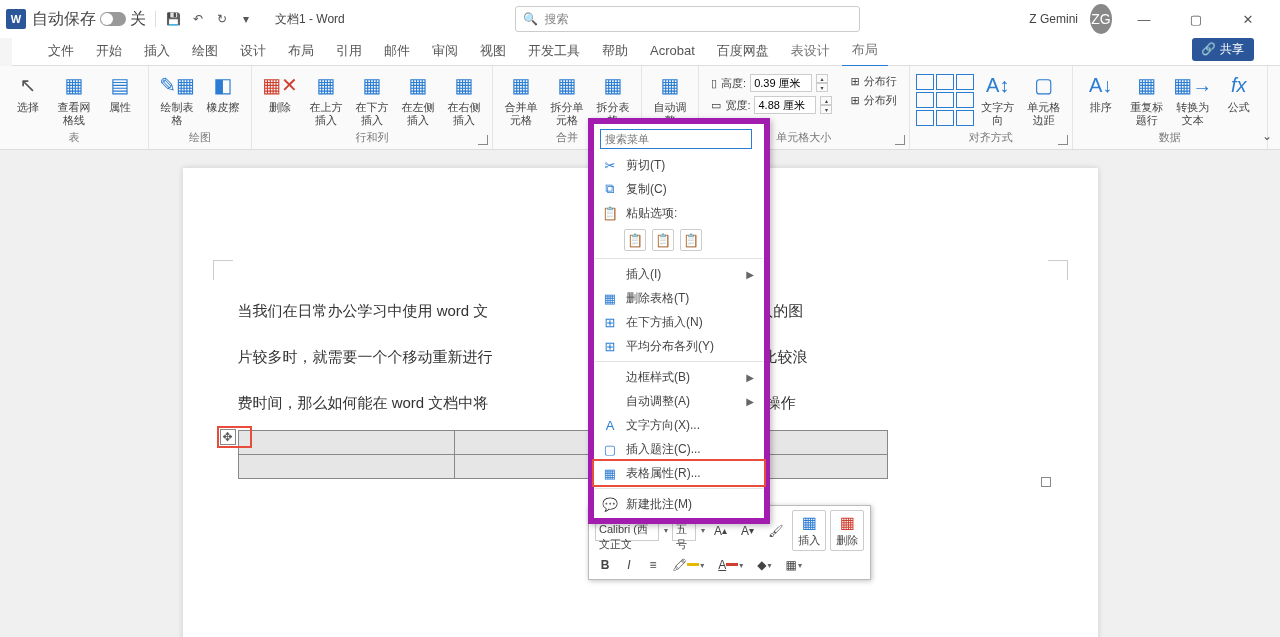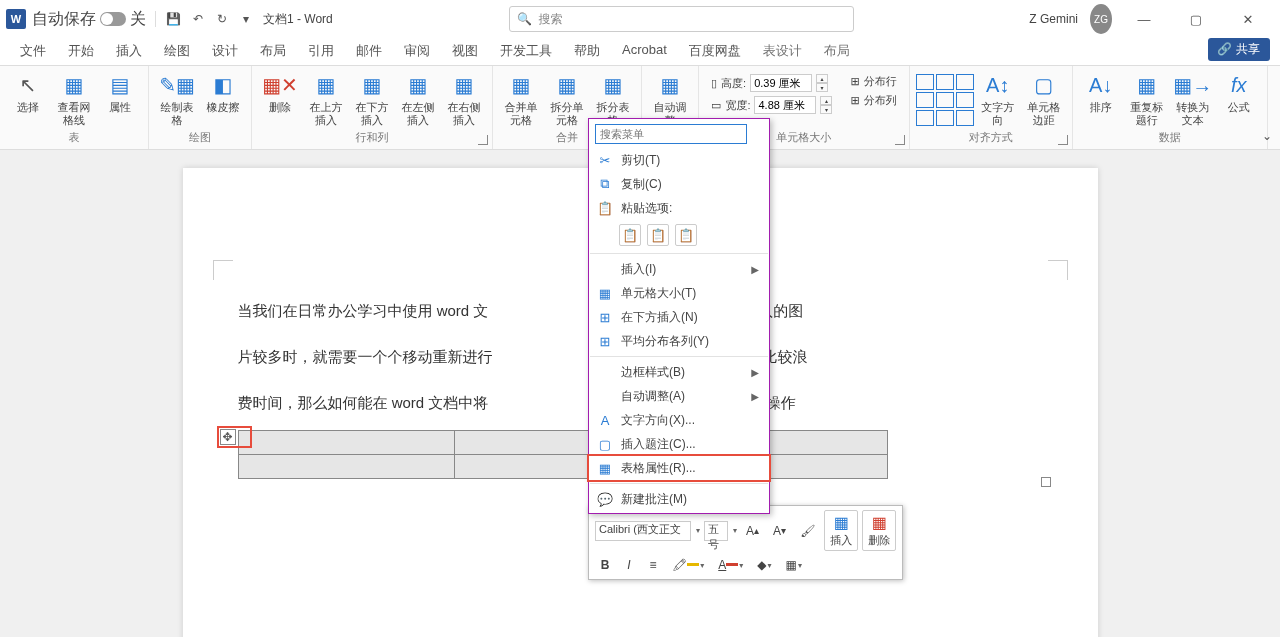--- a/index.html
+++ b/index.html
@@ -5,27 +5,27 @@
   * { margin:0; padding:0; box-sizing:border-box; font-family:"Microsoft YaHei","Segoe UI",sans-serif; }
   body { background:#f5f5f5; width:1280px; height:637px; overflow:hidden; font-size:12px; color:#444;}
   
   .titlebar { height:38px; background:#fff; display:flex; align-items:center; padding:0 6px; gap:6px;}
   .word-icon { width:20px; height:20px; background:#2b579a; border-radius:2px; display:flex; align-items:center; justify-content:center; color:#fff; font-weight:bold; font-size:11px;}
   .autosave { display:flex; align-items:center; gap:4px; font-size:16px;}
   .toggle { width:26px; height:14px; border-radius:7px; background:#999; position:relative; display:inline-block;}
   .toggle::after{content:"";position:absolute;left:1px;top:1px;width:12px;height:12px;background:#fff;border-radius:50%;}
   .qat-ico { width:18px; height:18px; display:flex; align-items:center; justify-content:center; color:#555;}
   .qat-sep { width:1px; height:16px; background:#ddd; margin:0 3px;}
-  .doc-title { margin-left:2px; font-size:12px;}
+  .doc-title { margin-left:14px; font-size:12px;}
   .searchbar { flex:0 0 345px; margin-left:auto; height:26px; border:1px solid #ccc; border-radius:3px; display:flex; align-items:center; padding:0 8px; color:#888; gap:6px;}
   .title-right {margin-left:auto; display:flex; align-items:center; gap:12px; padding-right:6px;}
-  .avatar{width:22px;height:30px;border-radius:50%;background:#888;color:#fff;font-size:10px;display:flex;align-items:center;justify-content:center;}
+  .avatar{width:22px;height:30px;border-radius:50%;background:#888;color:#fff;font-size:14px;display:flex;align-items:center;justify-content:center;}
   .winbtn{width:40px;height:30px;display:flex;align-items:center;justify-content:center;color:#555;font-size:13px;}
   
-  .tabs { height:28px; background:#fff; display:flex; align-items:flex-start; padding:0 10px; gap:2px; border-bottom:1px solid #ddd;}
+  .tabs { height:28px; background:#fff; display:flex; align-items:center; padding:0 26px; gap:2px; border-bottom:1px solid #ddd;margin-left:12px;}
   .tab { padding:4px 10px 6px; font-size:13px; color:#555; cursor:pointer;}
   .tab.active{ color:#2b7cd3; border-bottom:2px solid #2b7cd3; font-weight:500;}
   .tab.ctx { color:#737373;}
   .share { margin-left:auto; background:#2b579a; color:#fff; padding:3px 10px; border-radius:3px; font-size:12px; align-self:center; margin-bottom:4px;}
   
   .ribbon { height:84px; background:#fafafa; display:flex; border-bottom:1px solid #ddd; position:relative;}
   .group { border-right:1px solid #e5e5e5; padding:4px 6px 2px; display:flex; flex-direction:column; align-items:center; justify-content:space-between;}
   .group-cmds{display:flex; gap:2px; align-items:flex-start;}
   .vcmd { width:44px; display:flex; flex-direction:column; align-items:center; gap:3px; padding:2px;}
   .vcmd .ico{width:26px;height:26px; display:flex;align-items:center;justify-content:center;color:#2b7cd3;font-size:20px;}
@@ -49,21 +49,21 @@
   .page-mark.tl{top:92px;left:30px;border-left:1px solid #ccc;border-top:1px solid #ccc;}
   .page-mark.tr{top:92px;right:30px;border-right:1px solid #ccc;border-top:1px solid #ccc;}
   .body-text{font-size:15px; line-height:46px; color:#333; font-family:"SimSun","宋体",serif;}
   .tbl-wrap{position:relative; margin-top:4px;}
   .tiny-handle{position:absolute;left:-18px;top:-1px;width:16px;height:16px;border:1px solid #888;background:#fff;display:flex;align-items:center;justify-content:center;font-size:12px;color:#555;}
   .drag-handle{position:absolute;right:-8px;bottom:-8px;width:10px;height:10px;border:1px solid #888;background:#fff;}
   .redbox{position:absolute;left:-21px;top:-4px;width:35px;height:22px;border:2px solid #e74c3c;pointer-events:none;}
   table.sample{border-collapse:collapse; width:650px;}
   table.sample td{border:1px solid #888; height:24px; background:#e6e6e6;}
   
-  .ctxmenu{position:absolute; left:588px; top:118px; width:182px; background:#fff; border:1px solid #a21caf; box-shadow:2px 2px 6px rgba(0,0,0,.25); padding:2px 0; font-size:12px; z-index:20;}
+  .ctxmenu{position:absolute; left:588px; top:118px; width:182px; background:#fff; border:6px solid #a21caf; box-shadow:2px 2px 6px rgba(0,0,0,.25); padding:2px 0; font-size:12px; z-index:20;}
   .ctxmenu .search{margin:3px 6px 4px; border:1px solid #2b7cd3; height:20px; padding:0 4px; font-size:11px; color:#888;}
   .mi{display:flex; align-items:center; height:24px; padding:0 10px 0 8px; gap:8px; cursor:default;}
   .mi .mico{width:16px;height:16px;display:flex;align-items:center;justify-content:center;color:#2b7cd3;font-size:13px;}
   .mi .mtxt{flex:1;}
   .mi .arrow{color:#666;font-size:10px;}
   .mi.hl{outline:2px solid #e74c3c; outline-offset:0px;}
   .msep{height:1px;background:#e2e2e2;margin:3px 1px;}
   .paste-row{display:flex; gap:6px; padding:4px 0 4px 30px;}
   .paste-row .pico{width:22px;height:22px;border:1px solid #ccc;border-radius:2px;display:flex;align-items:center;justify-content:center;color:#c09040;font-size:13px;}
   
@@ -345,21 +345,21 @@
     <div class="pico">📋</div>
   </div>
   <div class="msep"></div>
   <div class="mi">
       <span class="mico"></span>
       <span class="mtxt">插入(I)</span>
       <span class="arrow">▶</span>
     </div>
   <div class="mi">
       <span class="mico">▦</span>
-      <span class="mtxt">单元格大小(T)</span>
+      <span class="mtxt">删除表格(T)</span>
     </div>
   <div class="mi">
       <span class="mico">⊞</span>
       <span class="mtxt">在下方插入(N)</span>
     </div>
   <div class="mi">
       <span class="mico">⊞</span>
       <span class="mtxt">平均分布各列(Y)</span>
     </div>
   <div class="msep"></div>
@@ -387,21 +387,21 @@
     </div>
   <div class="msep"></div>
   <div class="mi">
       <span class="mico">💬</span>
       <span class="mtxt">新建批注(M)</span>
     </div>
 </div>
 
 <div class="minitb">
   <div class="row">
-    <div class="fontbox" style="width:96px">Calibri (西文正文</div>
+    <div class="fontbox" style="width:64px">Calibri (西文正文</div>
       <span class="drop">▾</span>
     <div class="fontbox" style="width:24px">五号</div>
       <span class="drop">▾</span>
     <div class="mtbtn">A<sup>▴</sup></div>
     <div class="mtbtn">A<sup>▾</sup></div>
     <div class="mtbtn">🖌</div>
     <div class="vbtn">
         <span class="ico">▦</span>
         <span>插入</span>
       </div>

